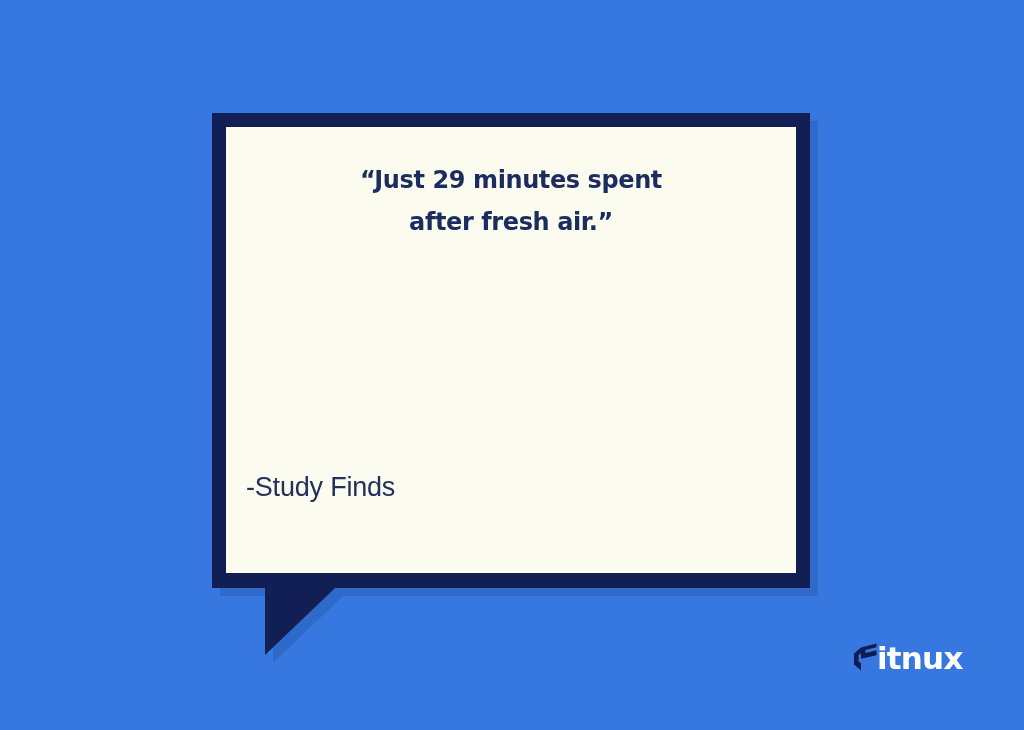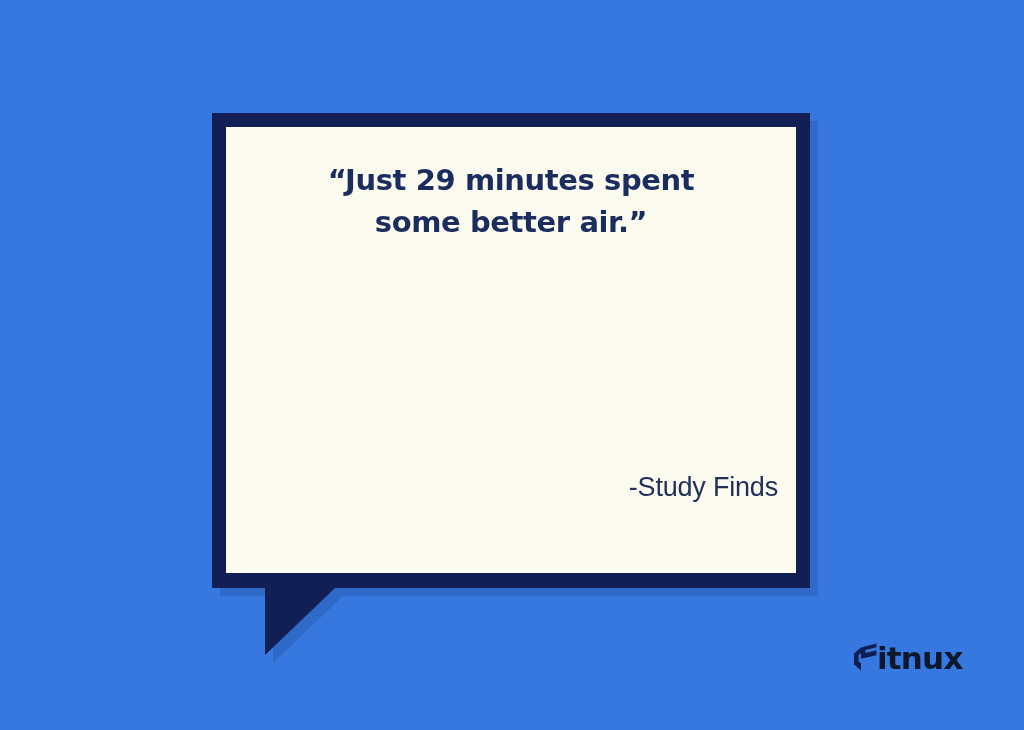--- a/index.html
+++ b/index.html
@@ -45,33 +45,33 @@
     height: 300px;
     display: flex;
     flex-direction: column;
     justify-content: flex-start;
     align-items: center;
     text-align: center;
   }
   .quote-line {
     color: #1b2d5e;
     font-family: "DejaVu Sans", "Liberation Sans", sans-serif;
-    font-size: 29px;
+    font-size: 24px;
     font-weight: bold;
     line-height: 41.5px;
     letter-spacing: -0.4px;
     white-space: nowrap;
   }
 
   .attribution {
     position: absolute;
     left: 246px;
     top: 472px;
     width: 532px;
-    text-align: right;
+    text-align: left;
     color: #23305a;
     font-family: "Liberation Sans", sans-serif;
     font-size: 27px;
     font-weight: 400;
     letter-spacing: -0.2px;
   }
 
   
   .logo {
     position: absolute;
@@ -80,21 +80,21 @@
     height: 34px;
     display: flex;
     align-items: center;
   }
   .logo-mark {
     display: block;
     height: 30px;
     width: 26px;
   }
   .logo-word {
-    color: #0f172a;
+    color: #ffffff;
     font-family: "DejaVu Sans", "Liberation Sans", sans-serif;
     font-size: 31px;
     font-weight: bold;
     letter-spacing: -0.8px;
     line-height: 1;
     margin-left: -1px;
     position: relative;
     top: 1px;
   }
 </style>
@@ -109,21 +109,21 @@
       <path d="M220 121 L818 121 L818 596 L343 596 L273 663 L273 596 L220 596 Z" fill="#2a5fb4" opacity="0.55"></path>
 
       <path d="M212 113 L810 113 L810 588 L335 588 L265 655 L265 588 L212 588 Z" fill="#111f55"></path>
 
       <rect x="226" y="127" width="570" height="446" fill="#fcfbf0"></rect>
     </svg>
   </div>
 
   <div class="quote-block">
     <div class="quote-line">“Just 29 minutes spent</div>
-    <div class="quote-line">some better air.”</div>
+    <div class="quote-line">after fresh air.”</div>
   </div>
 
   <div class="attribution">-Study Finds</div>
 
   <div class="logo">
     <svg class="logo-mark" viewBox="0 0 26 30" xmlns="http://www.w3.org/2000/svg">
       <path d="M24.5 1.4 L9.0 5.4 L2.0 11.6 L2.0 22.6 L9.0 28.6 L9.0 21.2 L6.6 19.2
                L6.6 13.2 L9.0 11.0 L9.0 16.8 L24.5 13.2 L24.5 8.2 L13.4 10.9 L13.4 8.0
                L24.5 5.3 Z" fill="#0f1e52"></path>
     </svg>

